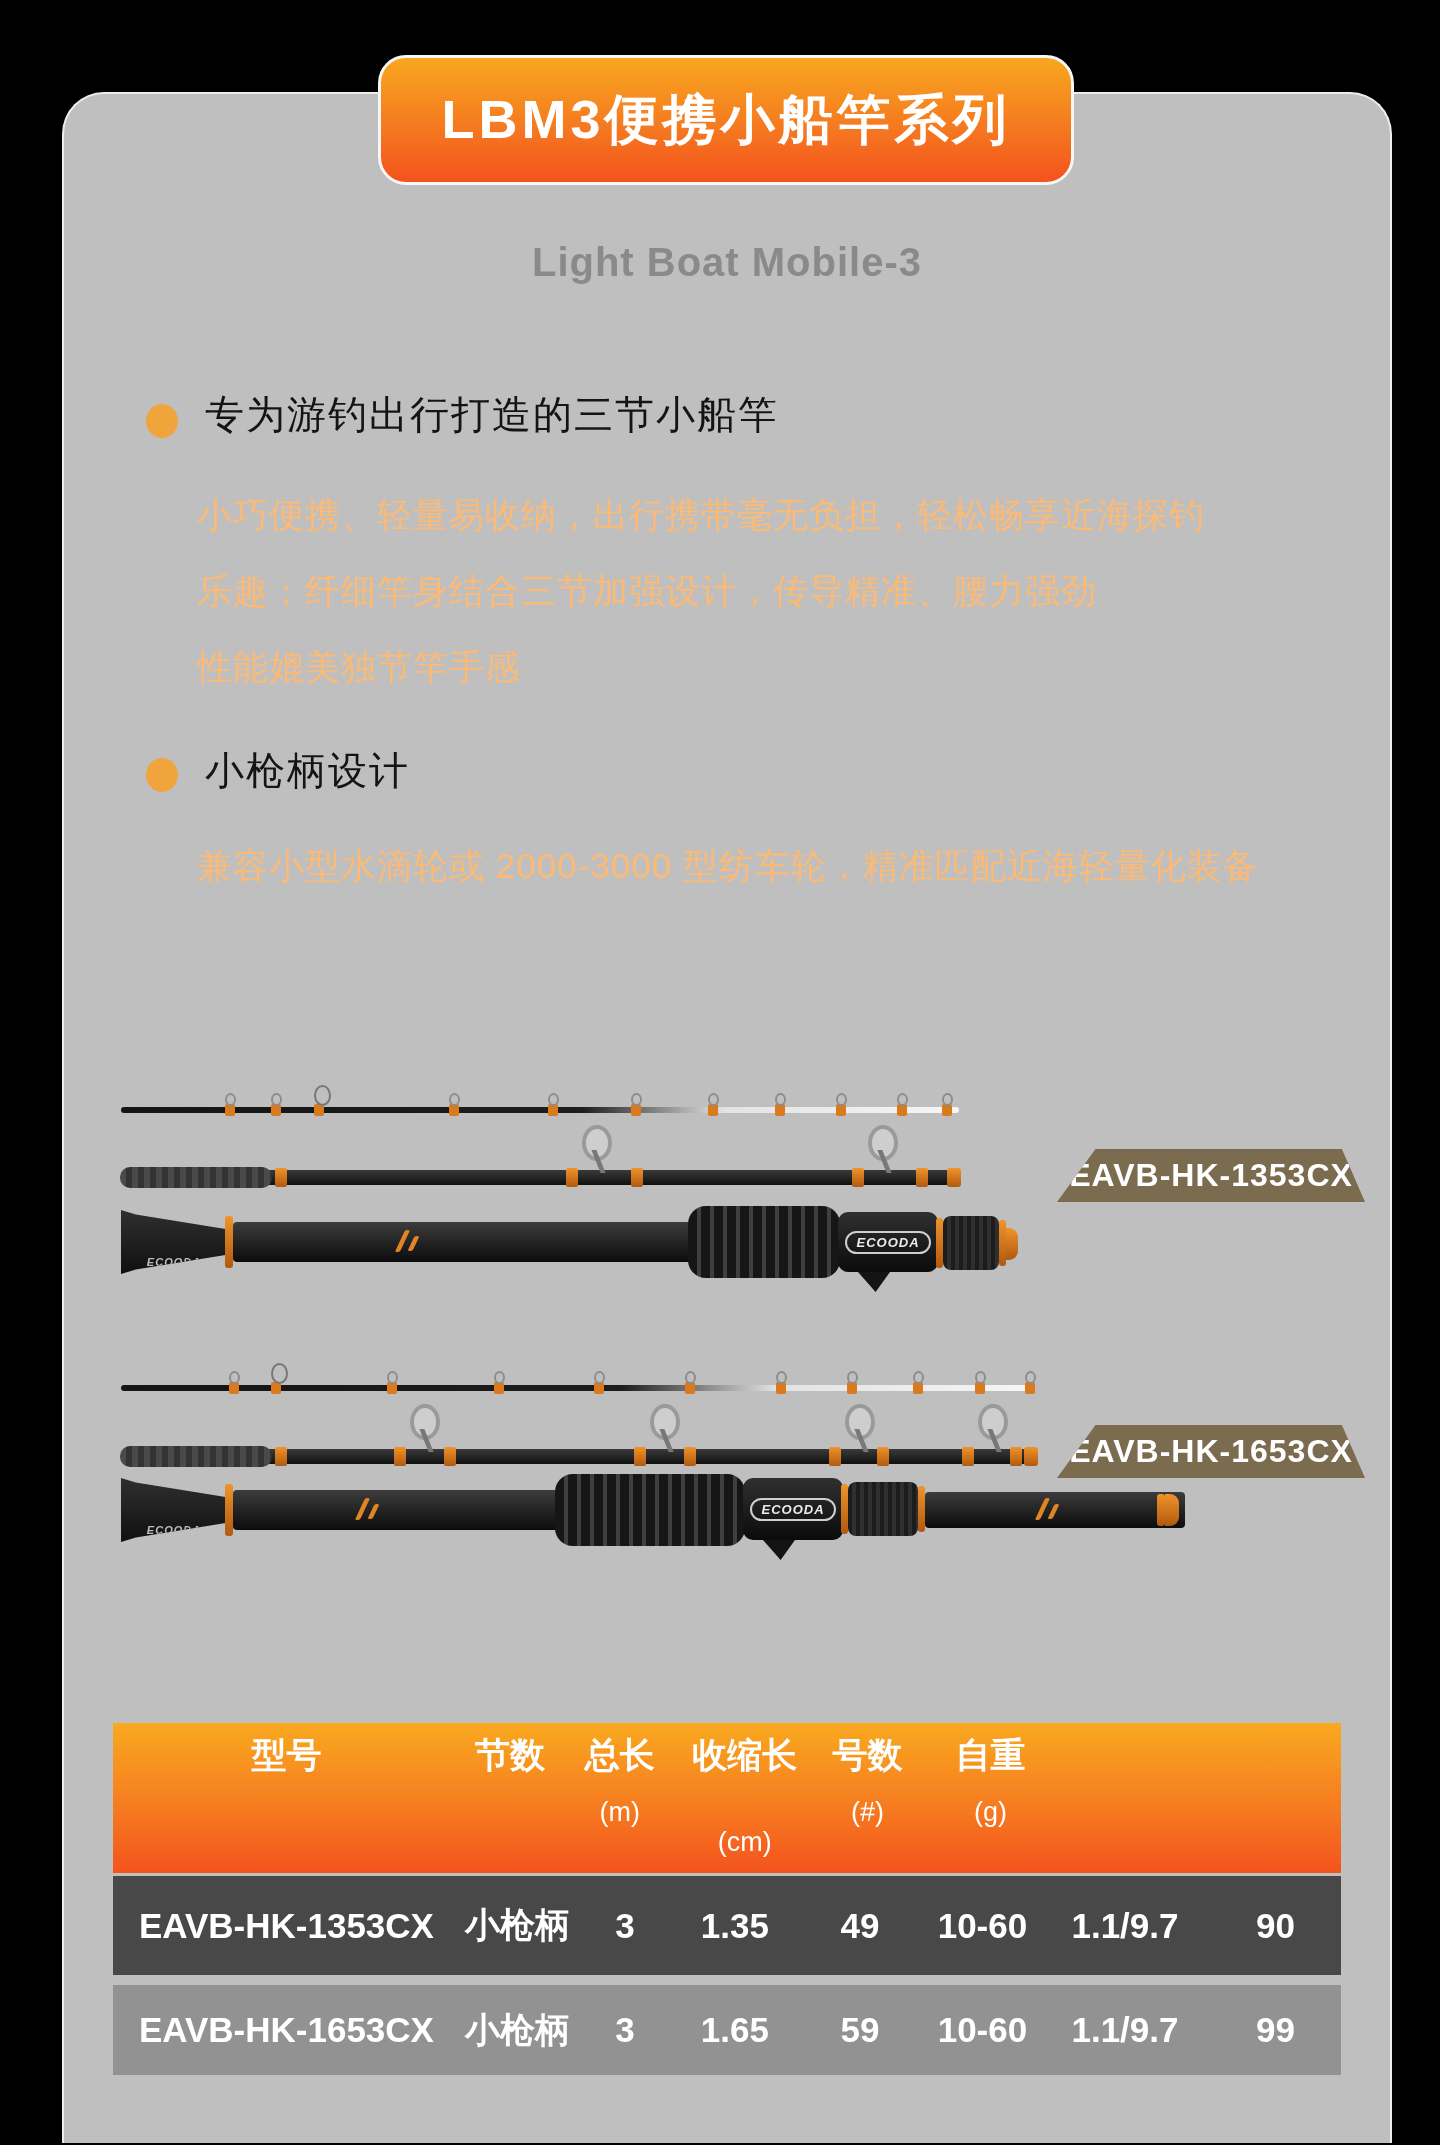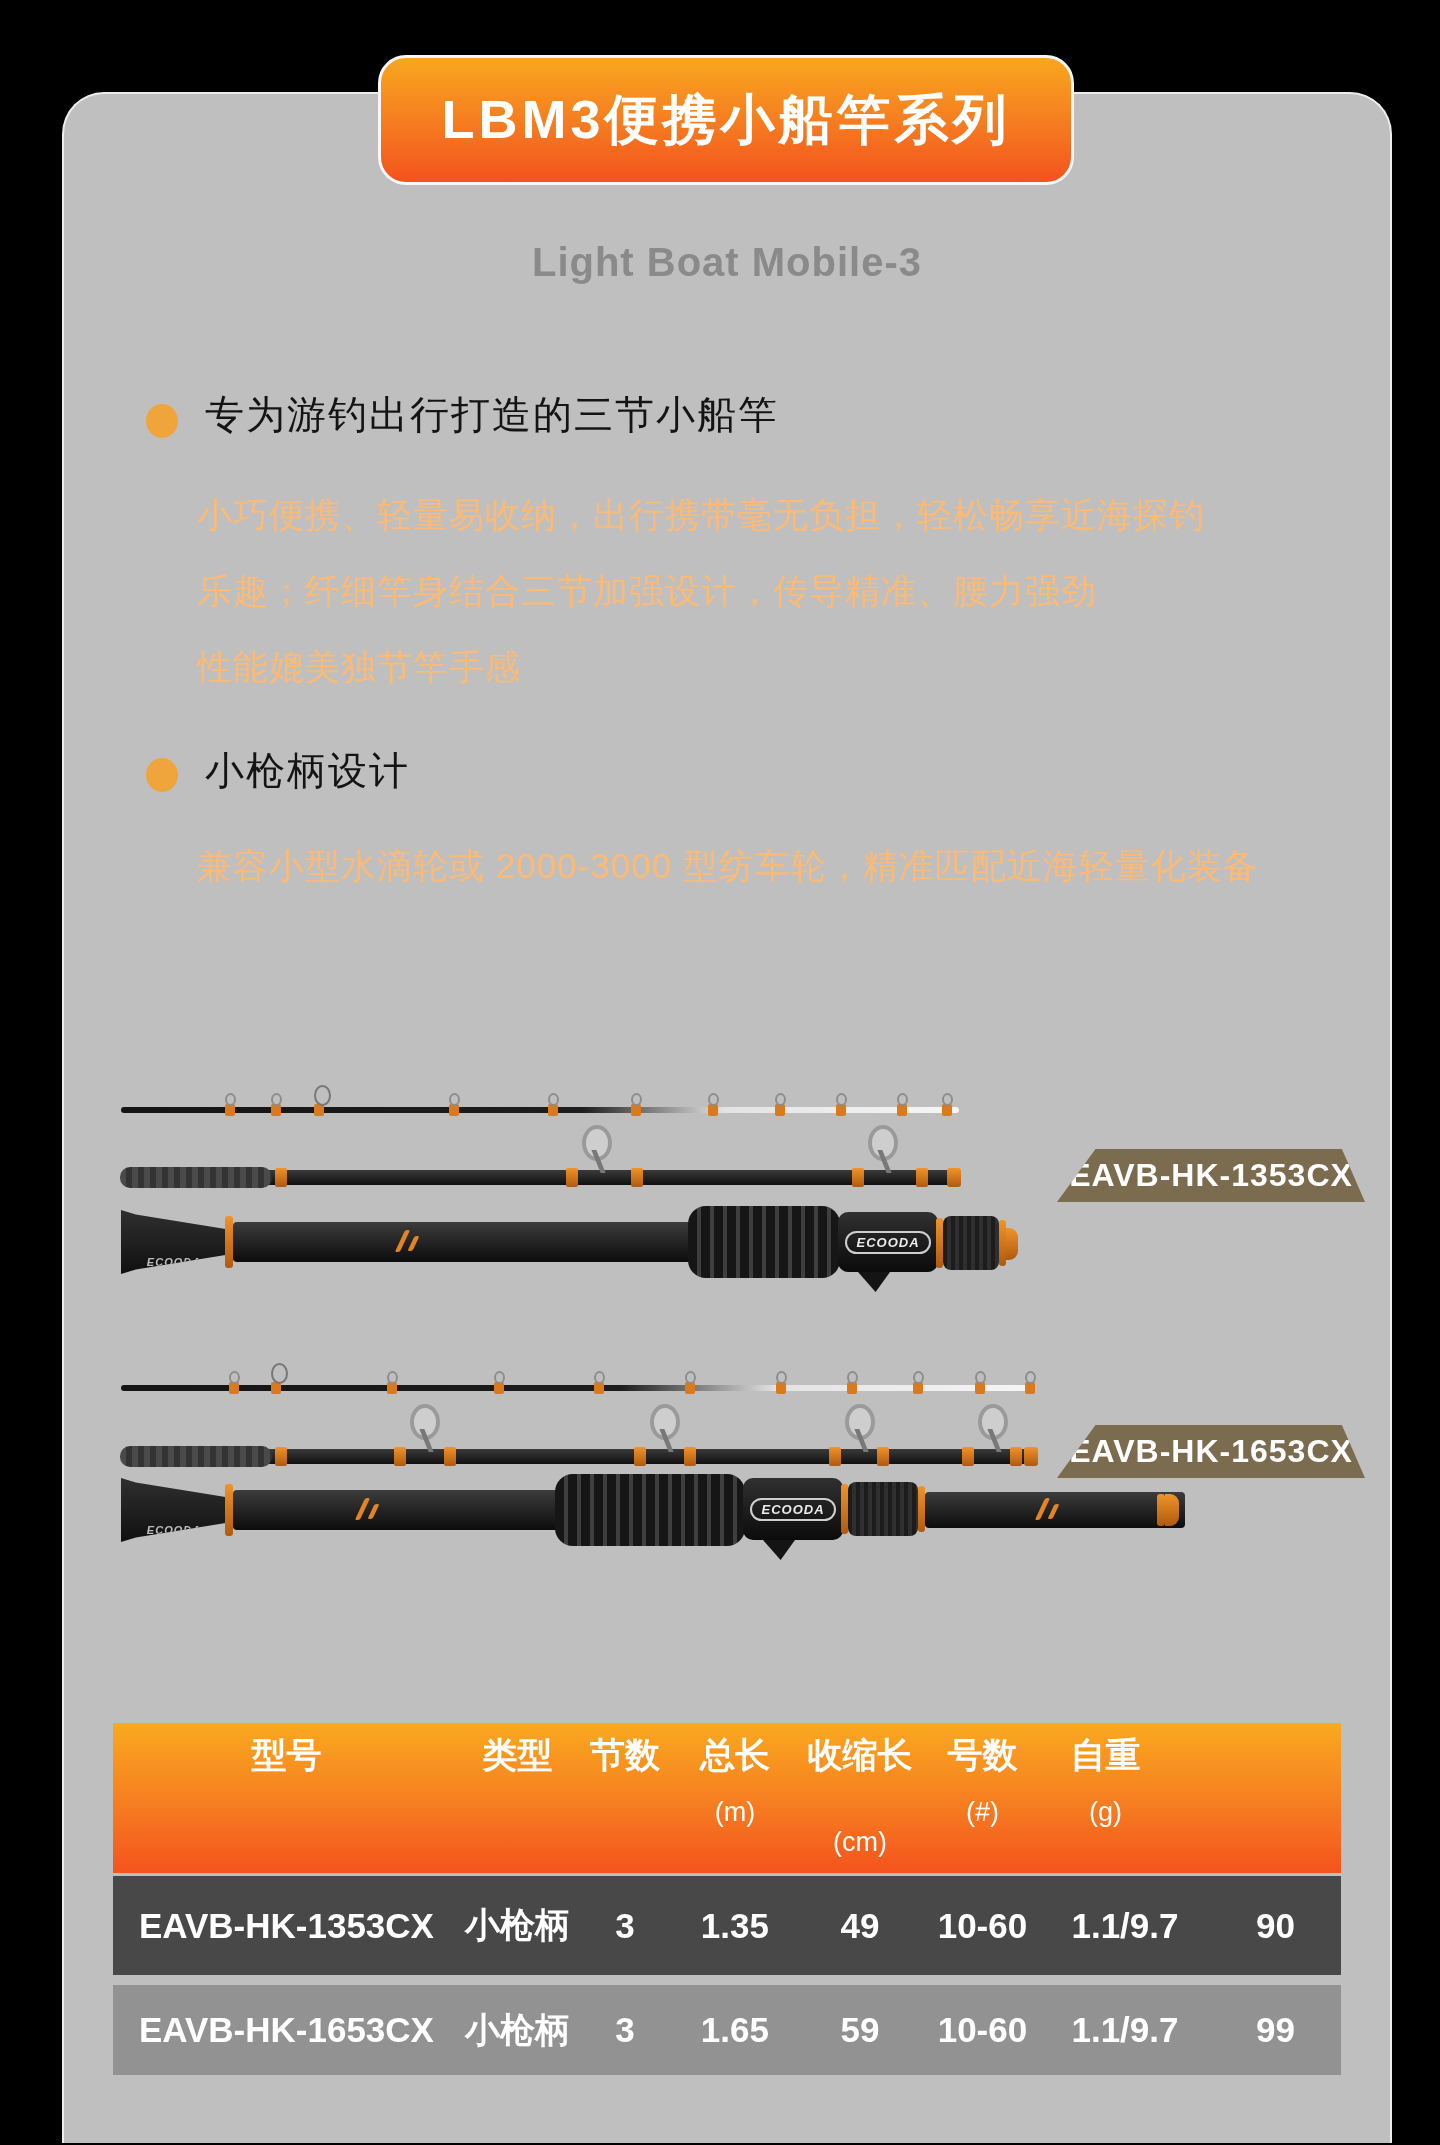--- a/index.html
+++ b/index.html
@@ -214,24 +214,20 @@
   <div class="abs model-tag" style="left:1057px;top:1425px;width:308px;height:53px;">
     <span>EAVB-HK-1653CX</span>
   </div>
 
   <div class="abs spec">
     <div class="thead">
       <div class="th c1">
         <span class="th-main">型号</span>
         <span class="th-unit"></span>
       </div>
-      <div class="th c2">
-        <span class="th-main">类型</span>
-        <span class="th-unit"></span>
-      </div>
       <div class="th c3">
         <span class="th-main">节数</span>
         <span class="th-unit"></span>
       </div>
       <div class="th c4">
         <span class="th-main">总长</span>
         <span class="th-unit">(m)</span>
       </div>
       <div class="th c5">
         <span class="th-main">收缩长</span>

